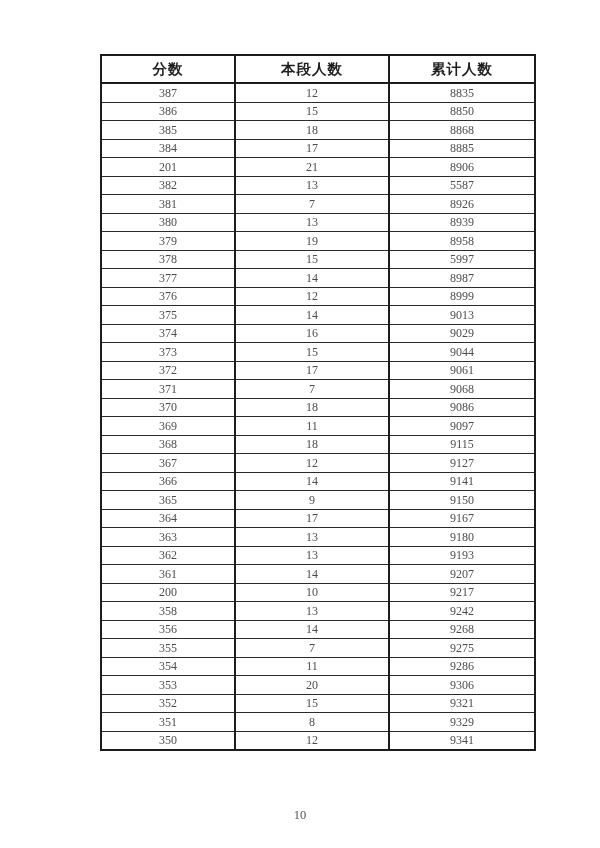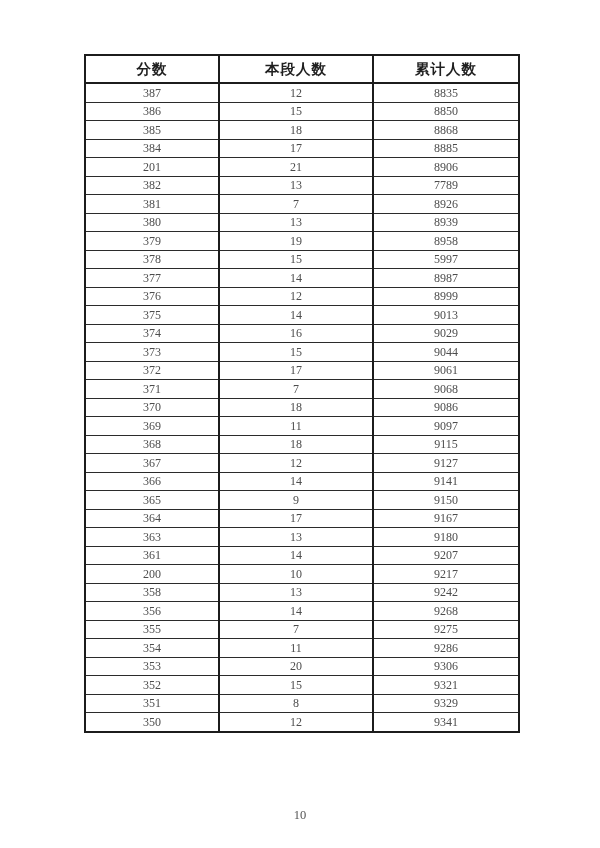--- a/index.html
+++ b/index.html
@@ -14,21 +14,21 @@
     position: relative;
     overflow: hidden;
   }
   .page {
     width: 600px;
     height: 848px;
     position: relative;
   }
   table.score-table {
     position: absolute;
-    left: 84px;
+    left: 100px;
     top: 54px;
     width: 434px;
     border-collapse: collapse;
     table-layout: fixed;
     padding-left: 44px;
   }
   table.score-table,
   table.score-table th,
   table.score-table td {
     border: 1px solid #2b2b2b;
@@ -111,21 +111,21 @@
           <td>8885</td>
         </tr>
         <tr>
           <td>201</td>
           <td>21</td>
           <td>8906</td>
         </tr>
         <tr>
           <td>382</td>
           <td>13</td>
-          <td>7789</td>
+          <td>5587</td>
         </tr>
         <tr>
           <td>381</td>
           <td>7</td>
           <td>8926</td>
         </tr>
         <tr>
           <td>380</td>
           <td>13</td>
           <td>8939</td>
@@ -209,20 +209,25 @@
           <td>364</td>
           <td>17</td>
           <td>9167</td>
         </tr>
         <tr>
           <td>363</td>
           <td>13</td>
           <td>9180</td>
         </tr>
         <tr>
+          <td>362</td>
+          <td>13</td>
+          <td>9193</td>
+        </tr>
+        <tr>
           <td>361</td>
           <td>14</td>
           <td>9207</td>
         </tr>
         <tr>
           <td>200</td>
           <td>10</td>
           <td>9217</td>
         </tr>
         <tr>

